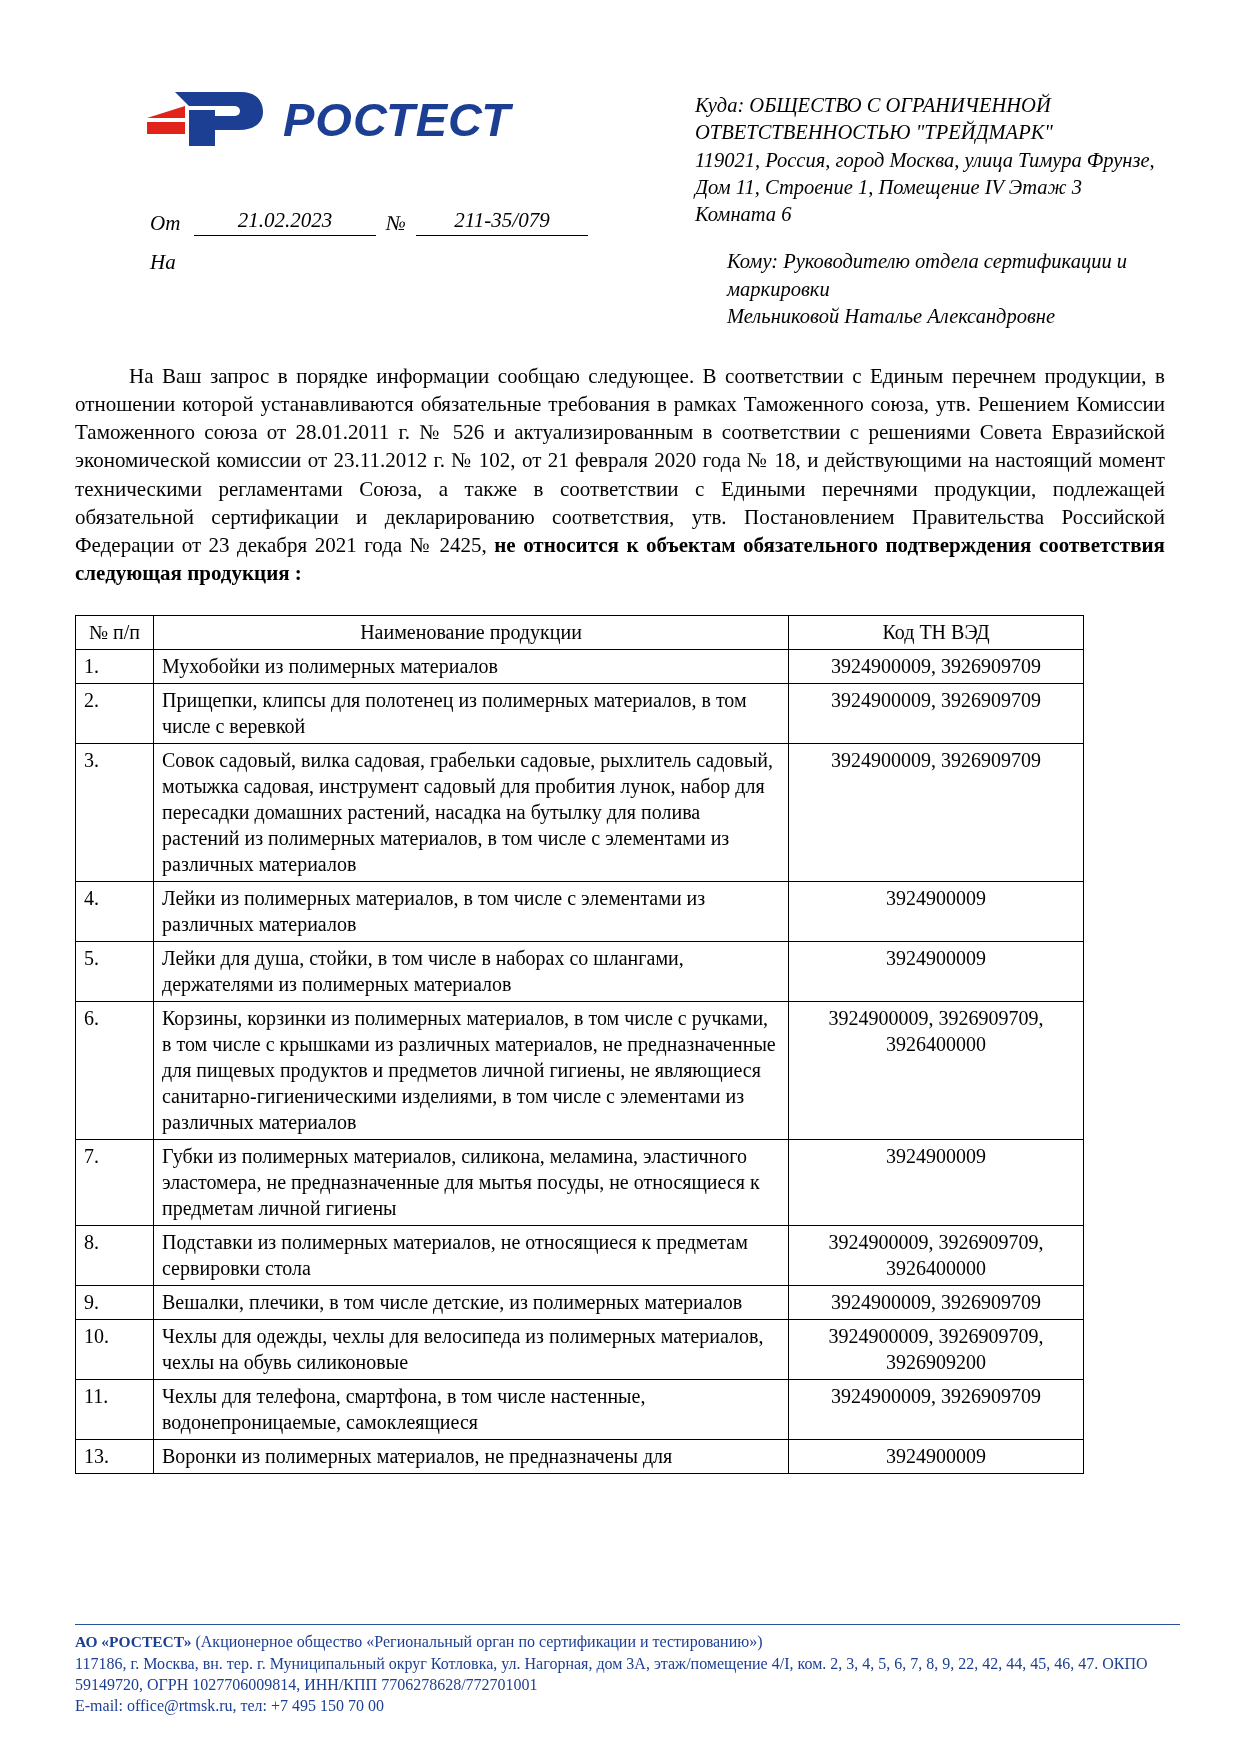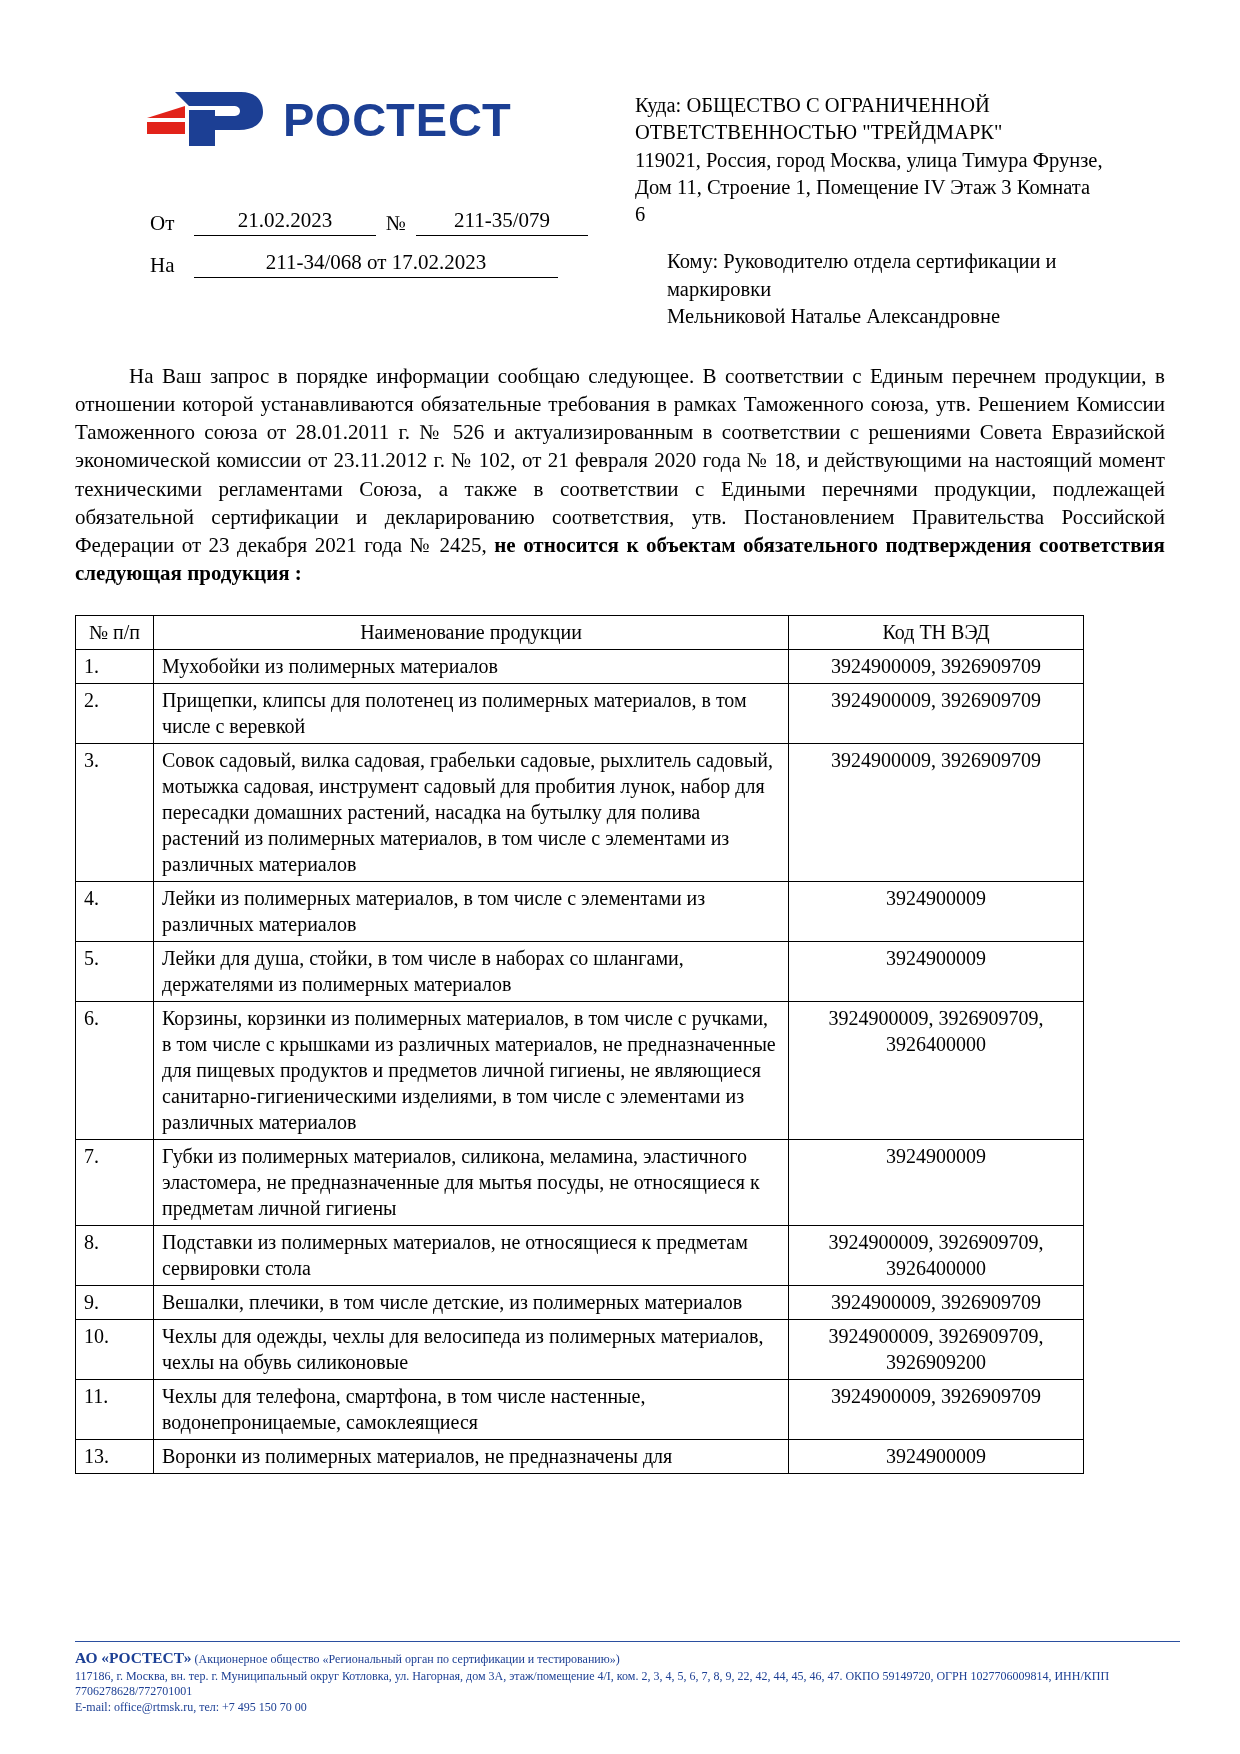--- a/index.html
+++ b/index.html
@@ -20,20 +20,22 @@
     width: 1240px;
     height: 1754px;
     box-sizing: border-box;
     padding: 70px 75px 0 75px;
   }
 
   
   .header {
     display: flex;
     align-items: flex-start;
+    justify-content: space-between;
+    font-style: italic;
   }
   .header-left {
     width: 560px;
     padding-left: 35px;
     box-sizing: border-box;
   }
   .logo-wrap {
     display: flex;
     align-items: center;
     margin-top: 18px;
@@ -129,21 +131,21 @@
     left: 75px;
     right: 60px;
     bottom: 38px;
     border-top: 1.5px solid #2b4fa0;
     padding-top: 6px;
     font-size: 15.5px;
     line-height: 1.32;
     color: #1c3f94;
   }
   .footer .f-line { white-space: normal; }
-  .footer .small { font-size: 12px; }
+  .footer .small { font-size: 16px; }
 </style>
 </head>
 <body>
 
 <div class="page">
 
   <div class="header">
 
     <div class="header-left">
       <div class="logo-wrap">
@@ -159,21 +161,20 @@
 
       <div class="fields">
         <div class="field-row">
           <div class="field-label">От</div>
           <div class="field-val f-date">21.02.2023</div>
           <div class="f-no-label">№</div>
           <div class="field-val f-num">211-35/079</div>
         </div>
         <div class="field-row">
           <div class="field-label">На</div>
-          <div class="field-val f-on">211-34/068 от 17.02.2023</div>
         </div>
       </div>
     </div>
 
     <div class="header-right">
       <div class="hr-block">
         <span>Куда:</span>
         <span>ОБЩЕСТВО С ОГРАНИЧЕННОЙ ОТВЕТСТВЕННОСТЬЮ "ТРЕЙДМАРК"</span>
         <div>119021, Россия, город Москва, улица Тимура Фрунзе, Дом 11, Строение 1, Помещение IV Этаж 3 Комната 6</div>
       </div>

